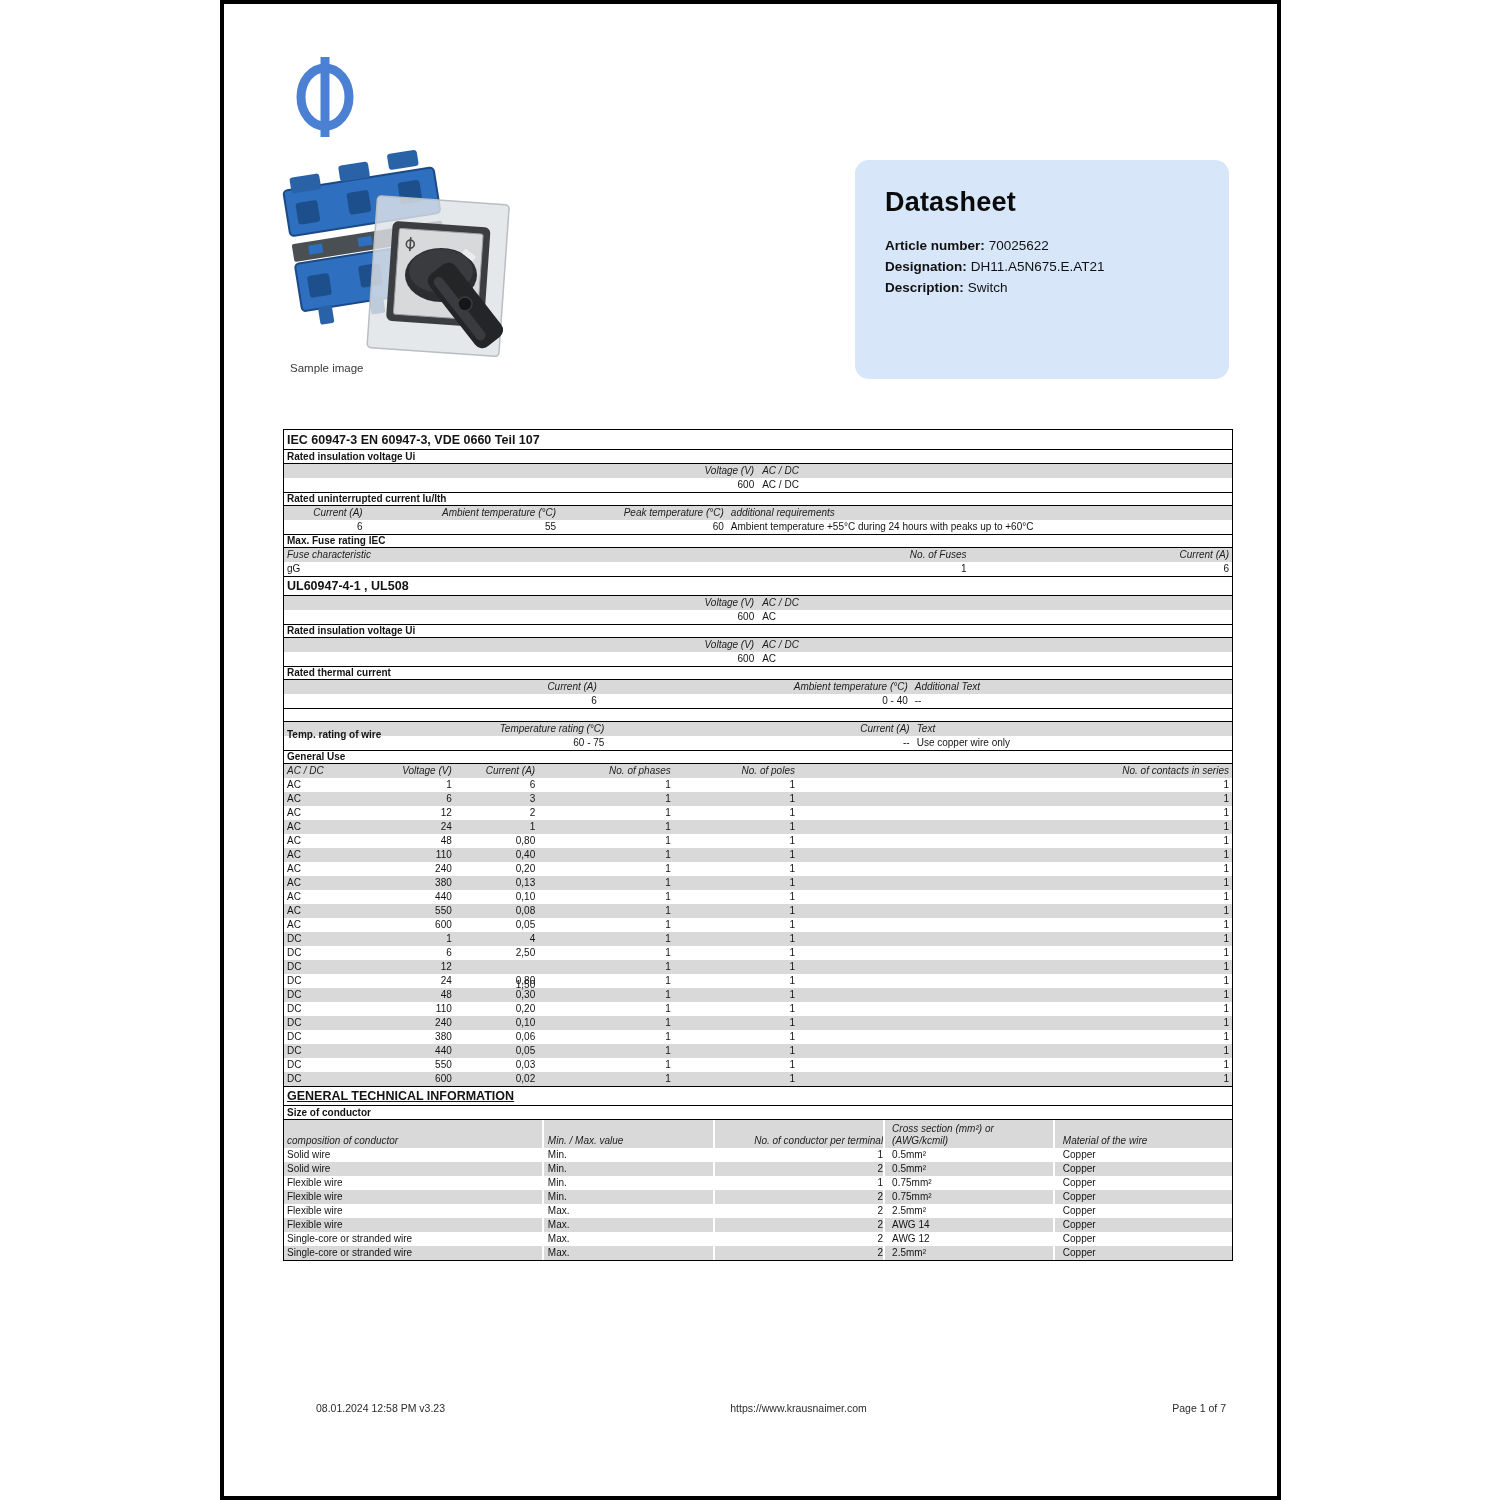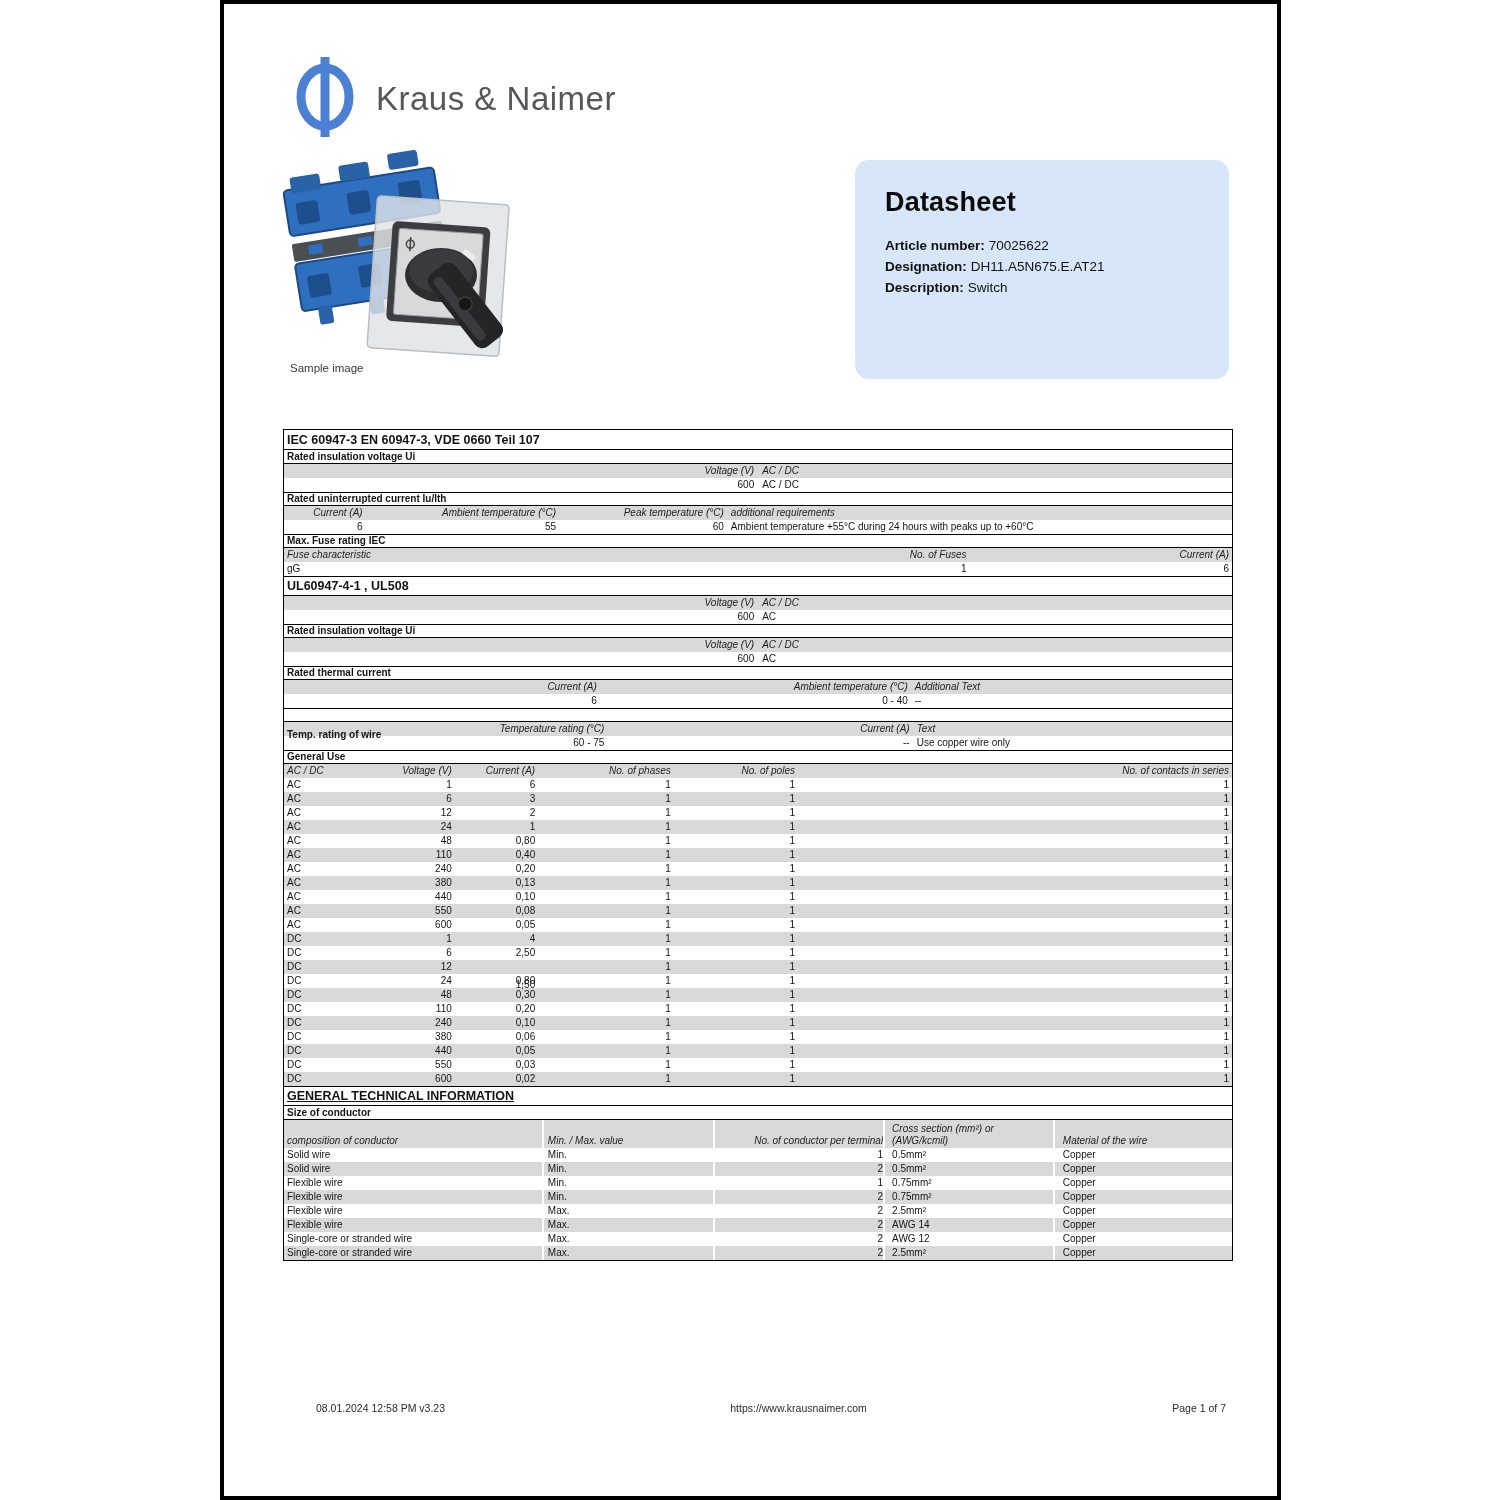--- a/index.html
+++ b/index.html
@@ -54,21 +54,20 @@
 
 <div class="page">
 
   <div class="brand">
     <span>
       <svg width="66" height="82" viewBox="0 0 66 82">
         <line x1="33" y1="1" x2="33" y2="81" stroke="#4b80d2" stroke-width="9"></line>
         <ellipse cx="33" cy="41" rx="24" ry="29" fill="none" stroke="#4b80d2" stroke-width="9"></ellipse>
       </svg>
     </span>
-    <span class="brand-text">Kraus &amp; Naimer</span>
   </div>
 
   <div class="product">
     <svg width="256" height="214" viewBox="0 0 256 214">
 
       <g transform="rotate(-9 95 105)">
         <rect x="18" y="30" width="152" height="46" rx="4" fill="#2f6fc0" stroke="#1c4a86" stroke-width="2"></rect>
         <rect x="18" y="84" width="152" height="18" rx="2" fill="#4a4f54"></rect>
         <rect x="34" y="88" width="14" height="9" fill="#2f6fc0"></rect>
         <rect x="84" y="88" width="14" height="9" fill="#2f6fc0"></rect>

